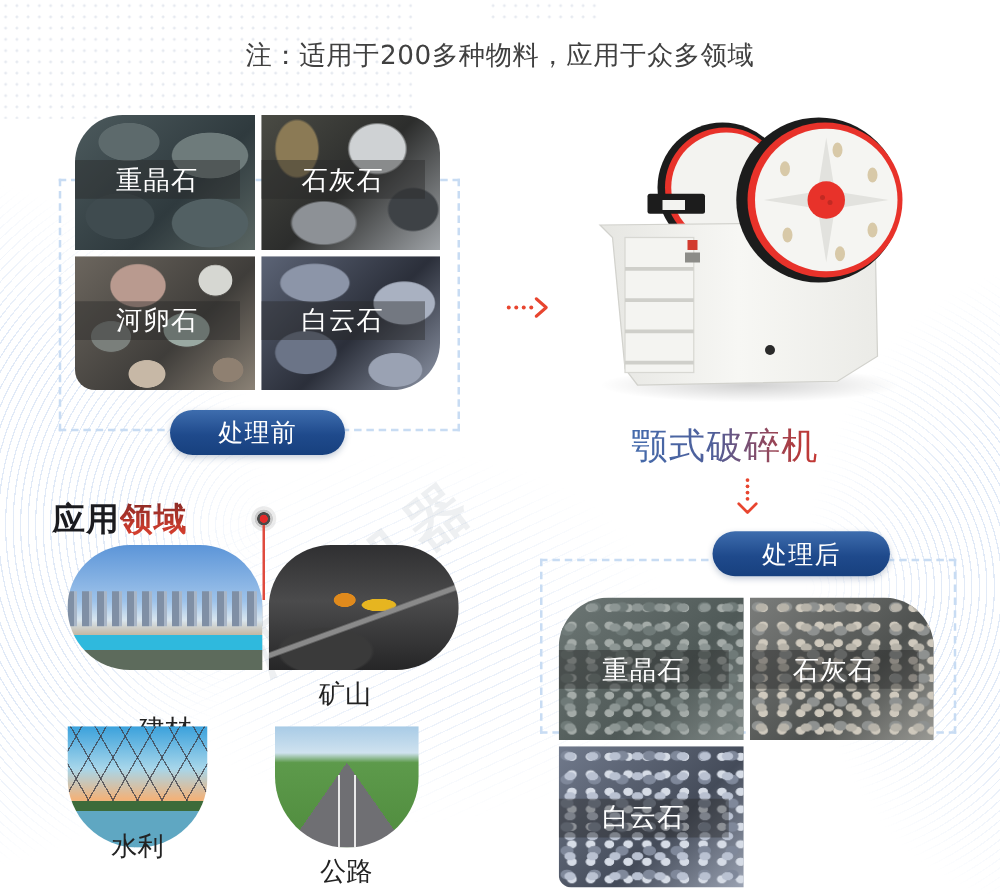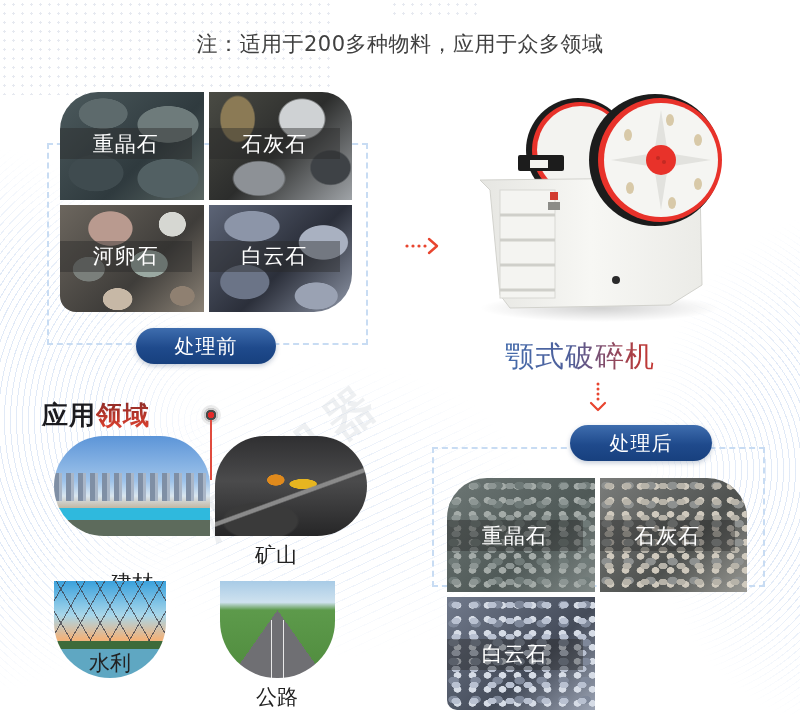--- a/index.html
+++ b/index.html
@@ -196,21 +196,21 @@
   }
   .img-road {
     background:
       linear-gradient(90deg, transparent 44%, #e9e9e9 44% 45%, transparent 45% 55%, #e9e9e9 55% 56%, transparent 56%) 0 100% / 100% 60% no-repeat,
       conic-gradient(from 180deg at 50% 30%, #6f6f73 0deg 35deg, transparent 35deg 325deg, #6f6f73 325deg 360deg),
       linear-gradient(180deg, #a8cbe6 0%, #cfe2ef 22%, #5d9a4b 30%, #4f8b3d 100%);
   }
   .app-label { position: absolute; font-size: 21px; color: #222222; text-align: center; width: 100px; }
   .app-label.l1 { left: 82px; top: 569px; }
   .app-label.l2 { left: 226px; top: 541px; }
-  .app-label.l3 { left: 60px; top: 649px; font-family: Liberation Mono, monospace; }
+  .app-label.l3 { left: 60px; top: 663px; font-family: Liberation Mono, monospace; }
   .app-label.l4 { left: 227px; top: 683px; }
 
   .watermark {
     position: absolute; left: 180px; top: 430px; font-size: 48px; font-weight: bold;
     color: rgba(160,170,185,.18); transform: rotate(-38deg); letter-spacing: 6px; pointer-events: none;
   }
 </style>
 </head>
 <body>
 

